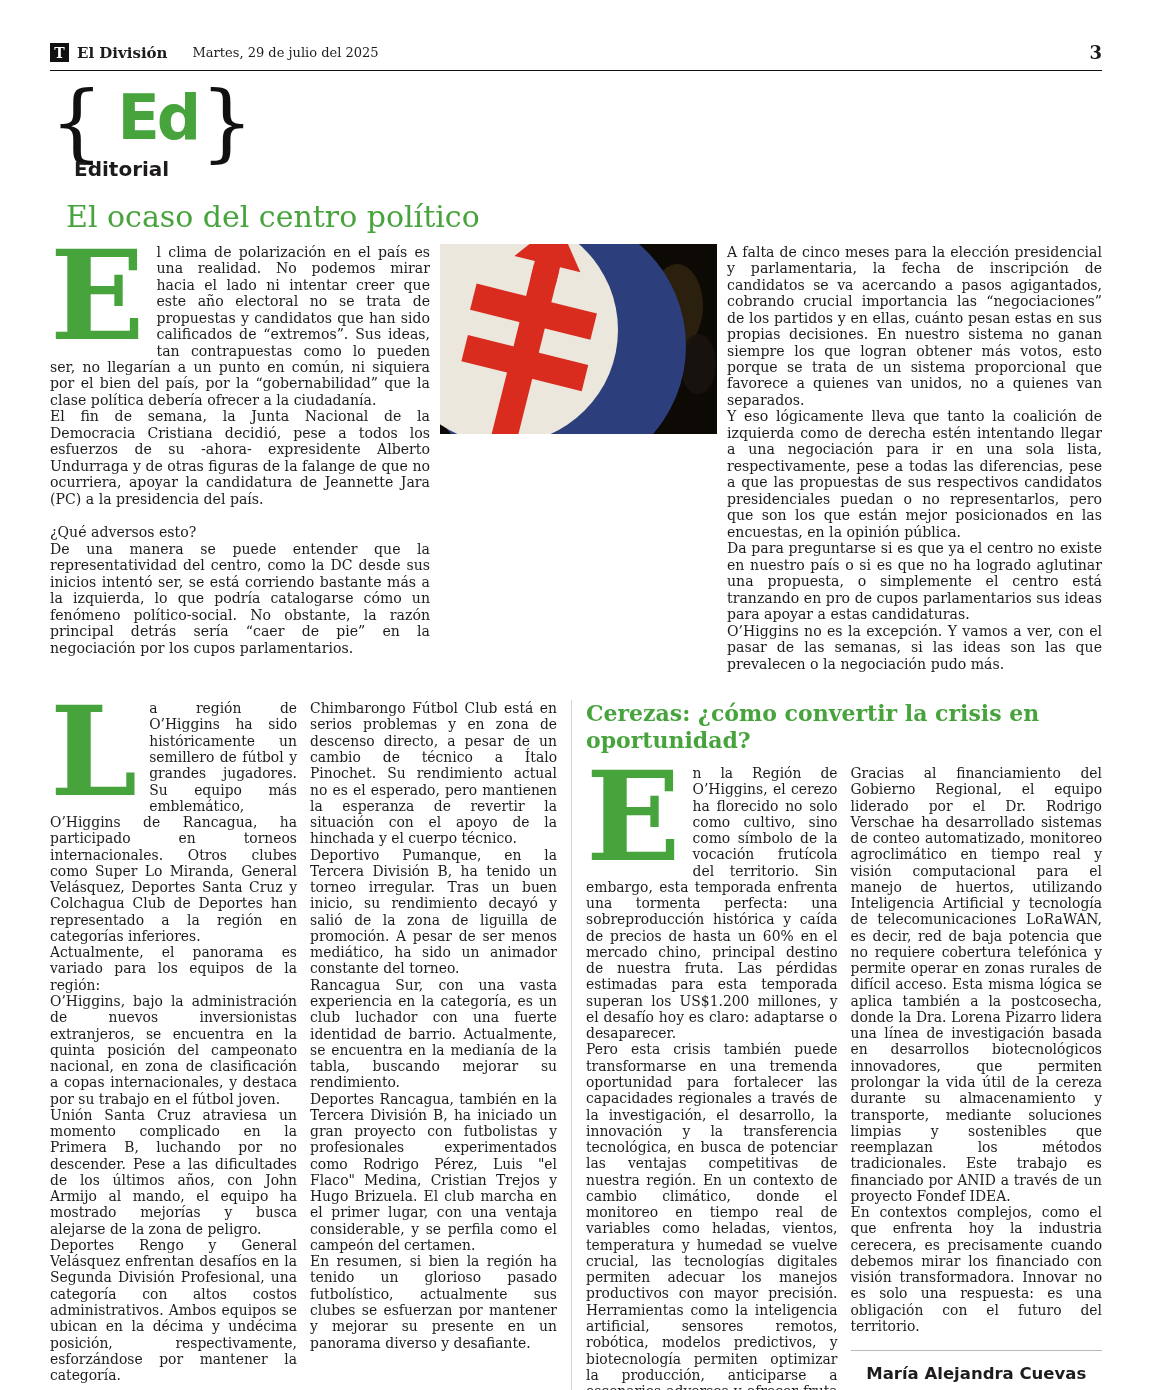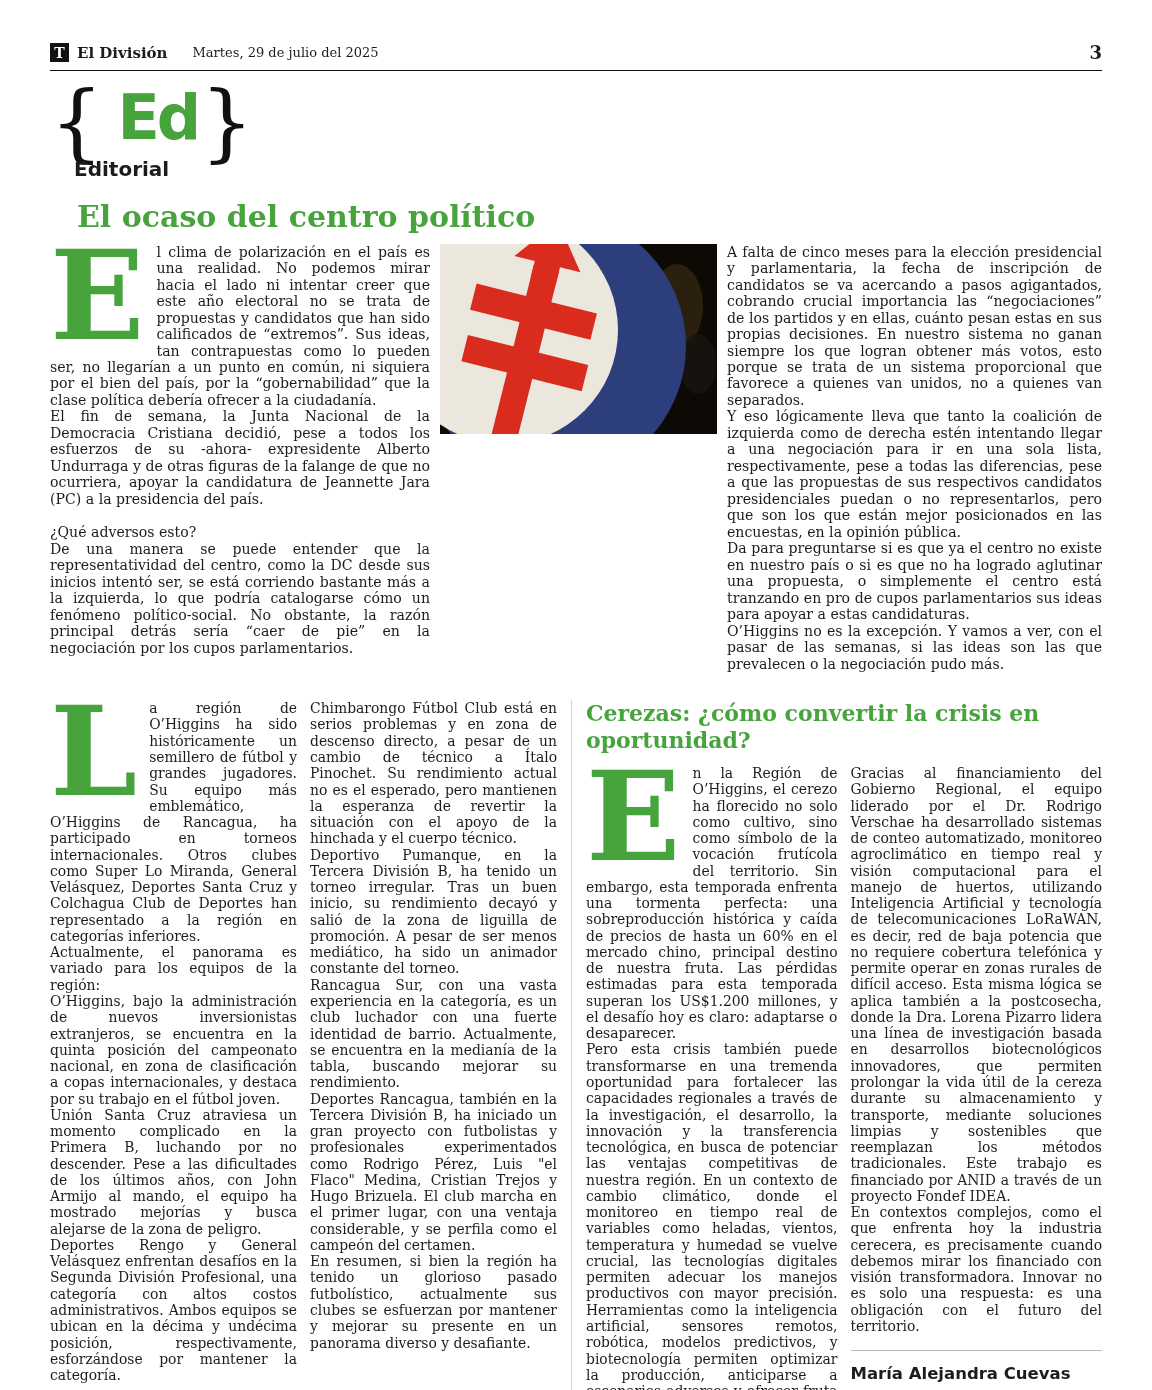--- a/index.html
+++ b/index.html
@@ -13,21 +13,21 @@
   .date{font-size:13px;margin-left:25px;}
   .pagenum{margin-left:auto;font-weight:bold;font-size:18px;}
 
   
   .ed-block{margin-top:14px;}
   .ed-logo{display:flex;align-items:flex-start;line-height:1;}
   .brace{font-family:"DejaVu Serif",serif;font-size:84px;font-weight:400;color:#111;line-height:.9;}
   .ed-abbr{font-family:"DejaVu Sans",sans-serif;font-weight:bold;font-size:62px;color:#47a43d;letter-spacing:-3px;line-height:1;margin:2px 2px 0 14px;}
   .ed-label{font-family:"DejaVu Sans",sans-serif;font-weight:bold;font-size:20px;margin:-4px 0 4px 24px;}
 
-  h1.ed-title{font-family:"DejaVu Serif",serif;color:#47a43d;font-size:30px;font-weight:bold;margin:18px 0 10px 27px;}
+  h1.ed-title{font-family:"DejaVu Serif",serif;color:#47a43d;font-size:30px;font-weight:normal;margin:18px 0 10px 16px;}
 
   
   .ed-cols{display:flex;gap:10px;margin-top:8px;}
   .ed-left{width:380px;flex:none;}
   .ed-photo{width:277px;height:190px;flex:none;overflow:hidden;}
   .ed-right{flex:1;}
   .bodytext p{margin:0;font-size:14.1px;line-height:1.17;text-align:justify;}
   .gap-top{margin-top:17px !important;}
   .dropcap{float:left;font-family:"DejaVu Serif",serif;font-weight:bold;color:#47a43d;font-size:124px;line-height:.74;margin:6px 12px 2px 0;}
 
@@ -36,21 +36,21 @@
   .art{box-sizing:border-box;}
   .art-football{width:522px;flex:none;padding-right:14px;border-right:1px solid #d4d4d4;}
   .art-cherries{flex:1;padding-left:14px;}
   h2.art-title{font-family:"DejaVu Serif",serif;color:#47a43d;font-weight:bold;font-size:22px;line-height:1.2;margin:0 0 12px 0;}
   .cols{display:flex;gap:13px;}
   .col{flex:1;min-width:0;}
   .col p{margin:0;font-size:13.9px;line-height:1.17;text-align:justify;}
 
   
   .byline{border-top:1px solid #b9b9b9;margin-top:16px;padding-top:14px;font-family:"DejaVu Sans",sans-serif;}
-  .by-name{font-weight:bold;font-size:16.5px;line-height:1.1;}
+  .by-name{font-weight:bold;font-size:16.5px;line-height:1.1;text-align:center;}
   .by-mark{font-weight:bold;font-size:26px;line-height:.55;display:block;margin:4px 0 6px 0;}
 </style>
 </head>
 <body>
 
 <div class="page">
 
   <div class="masthead">
     <div class="mast-logo">T</div>
     <span class="brand">El División</span>

